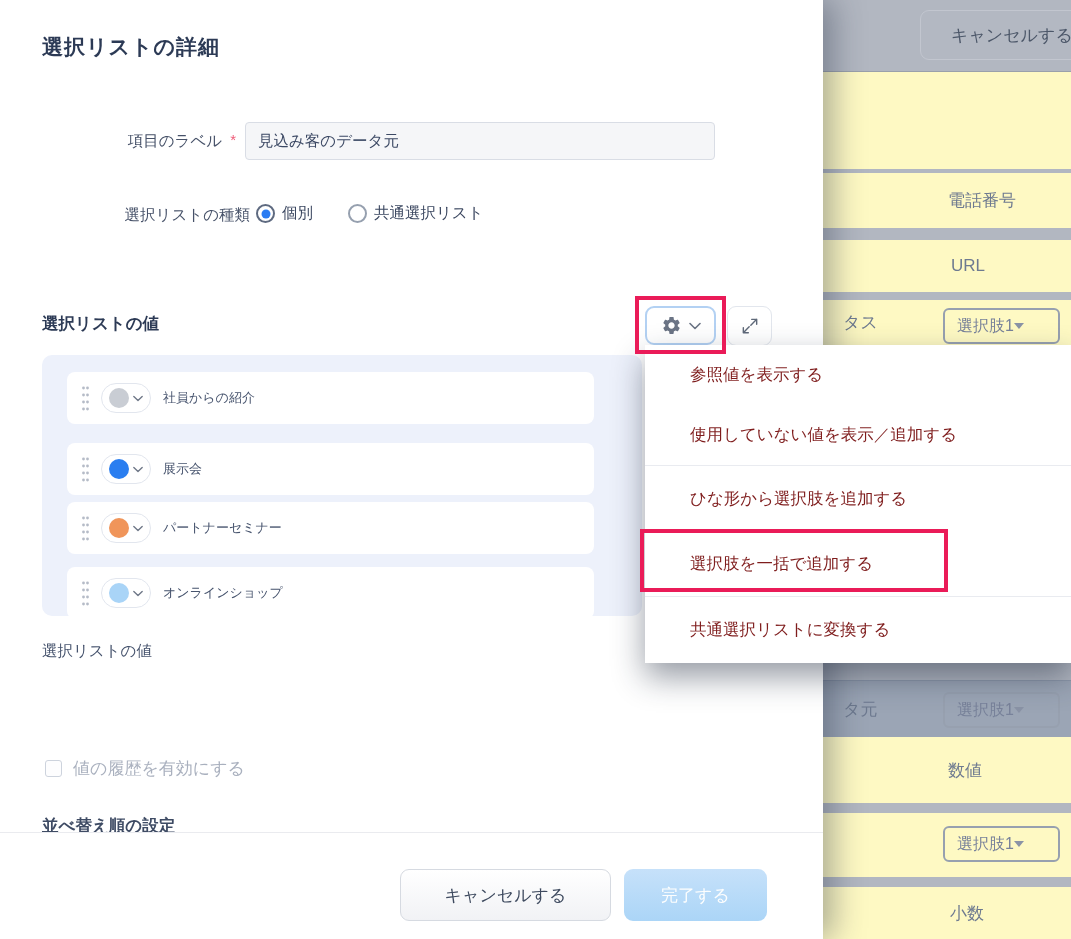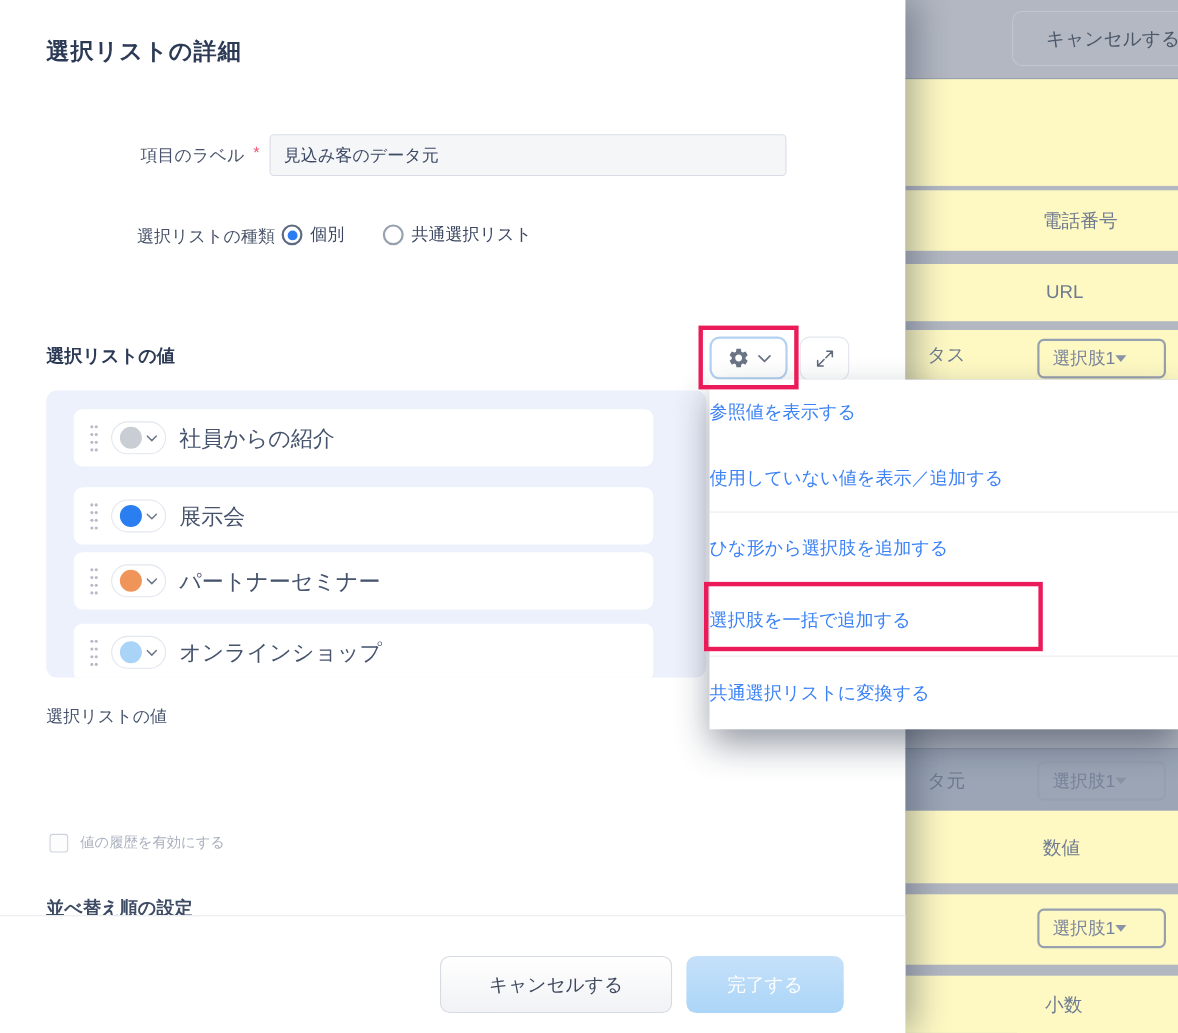--- a/index.html
+++ b/index.html
@@ -48,48 +48,48 @@
                 border:1px solid #e2e6ed; border-radius:9px; display:flex; align-items:center; justify-content:center; }
 
   .value-list { position:absolute; left:42px; top:355px; width:600px; height:261px; background:#edf1fb;
                 border-radius:10px; overflow:hidden; }
   .value-card { position:absolute; left:25px; width:527px; height:52px; background:#fff; border-radius:8px;
                 display:flex; align-items:center; padding-left:14px; }
   .drag-handle { margin-right:11px; display:flex; }
   .color-pill { width:50px; height:30px; background:#fff; border:1px solid #e2e6ee; border-radius:15px;
                 display:flex; align-items:center; justify-content:center; gap:4px; }
   .dot { width:20px; height:20px; border-radius:50%; }
-  .value-label { margin-left:12px; font-size:20px; color:#46536d; }
+  .value-label { margin-left:12px; font-size:13px; color:#46536d; }
 
   .default-label { position:absolute; left:42px; top:641px; font-size:15.5px; color:#46536d; }
   .none-dd { position:absolute; left:42px; top:679px; width:116px; height:50px; background:#fff;
              border:1.5px solid #dbe0e9; border-radius:10px; display:flex; align-items:center;
              justify-content:center; gap:10px; font-size:15.5px; color:#3d4a63; }
   .caret-dark { width:0; height:0; border-left:6px solid transparent; border-right:6px solid transparent;
                 border-top:7px solid #3d4a63; }
 
   .history-row { position:absolute; left:45px; top:757px; display:flex; align-items:center; gap:11px; }
   .checkbox { width:17px; height:17px; border:1.5px solid #cdd3dd; border-radius:3px; background:#fdfdfe; }
-  .history-label { font-size:13px; color:#a9b0be; }
+  .history-label { font-size:17px; color:#a9b0be; }
 
   .sort-label { position:absolute; left:42px; top:815px; font-size:16.5px; font-weight:bold; color:#3e4b64; z-index:1; }
 
   .footer { position:absolute; left:0; top:832px; width:823px; height:107px; background:#fff;
             border-top:1px solid #eaebef; z-index:5; }
   .btn-cancel { position:absolute; left:400px; top:36px; width:211px; height:52px; border-radius:9px;
                 border:1px solid #d6dae1; background:linear-gradient(#ffffff,#f1f2f5); color:#3e4a5f;
                 font-size:17px; display:flex; align-items:center; justify-content:center; }
   .btn-done { position:absolute; left:624px; top:36px; width:143px; height:52px; border-radius:9px;
               background:linear-gradient(#c6e1fa,#abd5f7); color:#fdfefe; font-size:17px;
               display:flex; align-items:center; justify-content:center; }
 
   
   .menu { position:absolute; left:645px; top:345px; width:426px; height:318px; background:#fff; z-index:20;
           box-shadow:0 14px 30px rgba(25,35,55,.45); }
-  .menu-item { height:60px; display:flex; align-items:center; font-size:16.5px; color:#3b82f6; }
+  .menu-item { height:60px; display:flex; align-items:center; padding-left:45px; font-size:16.5px; color:#7f1d1d; }
   .menu-item.tall { height:65px; }
   .menu-divider { height:1px; background:#e9ebf0; }
 
   
   .ann { position:absolute; border:4px solid #ea1b58; z-index:30; }
   .ann-gear { left:635px; top:296px; width:91px; height:58px; }
   .ann-menu { left:640px; top:529px; width:308px; height:63px; }
 </style>
 </head>
 <body>

